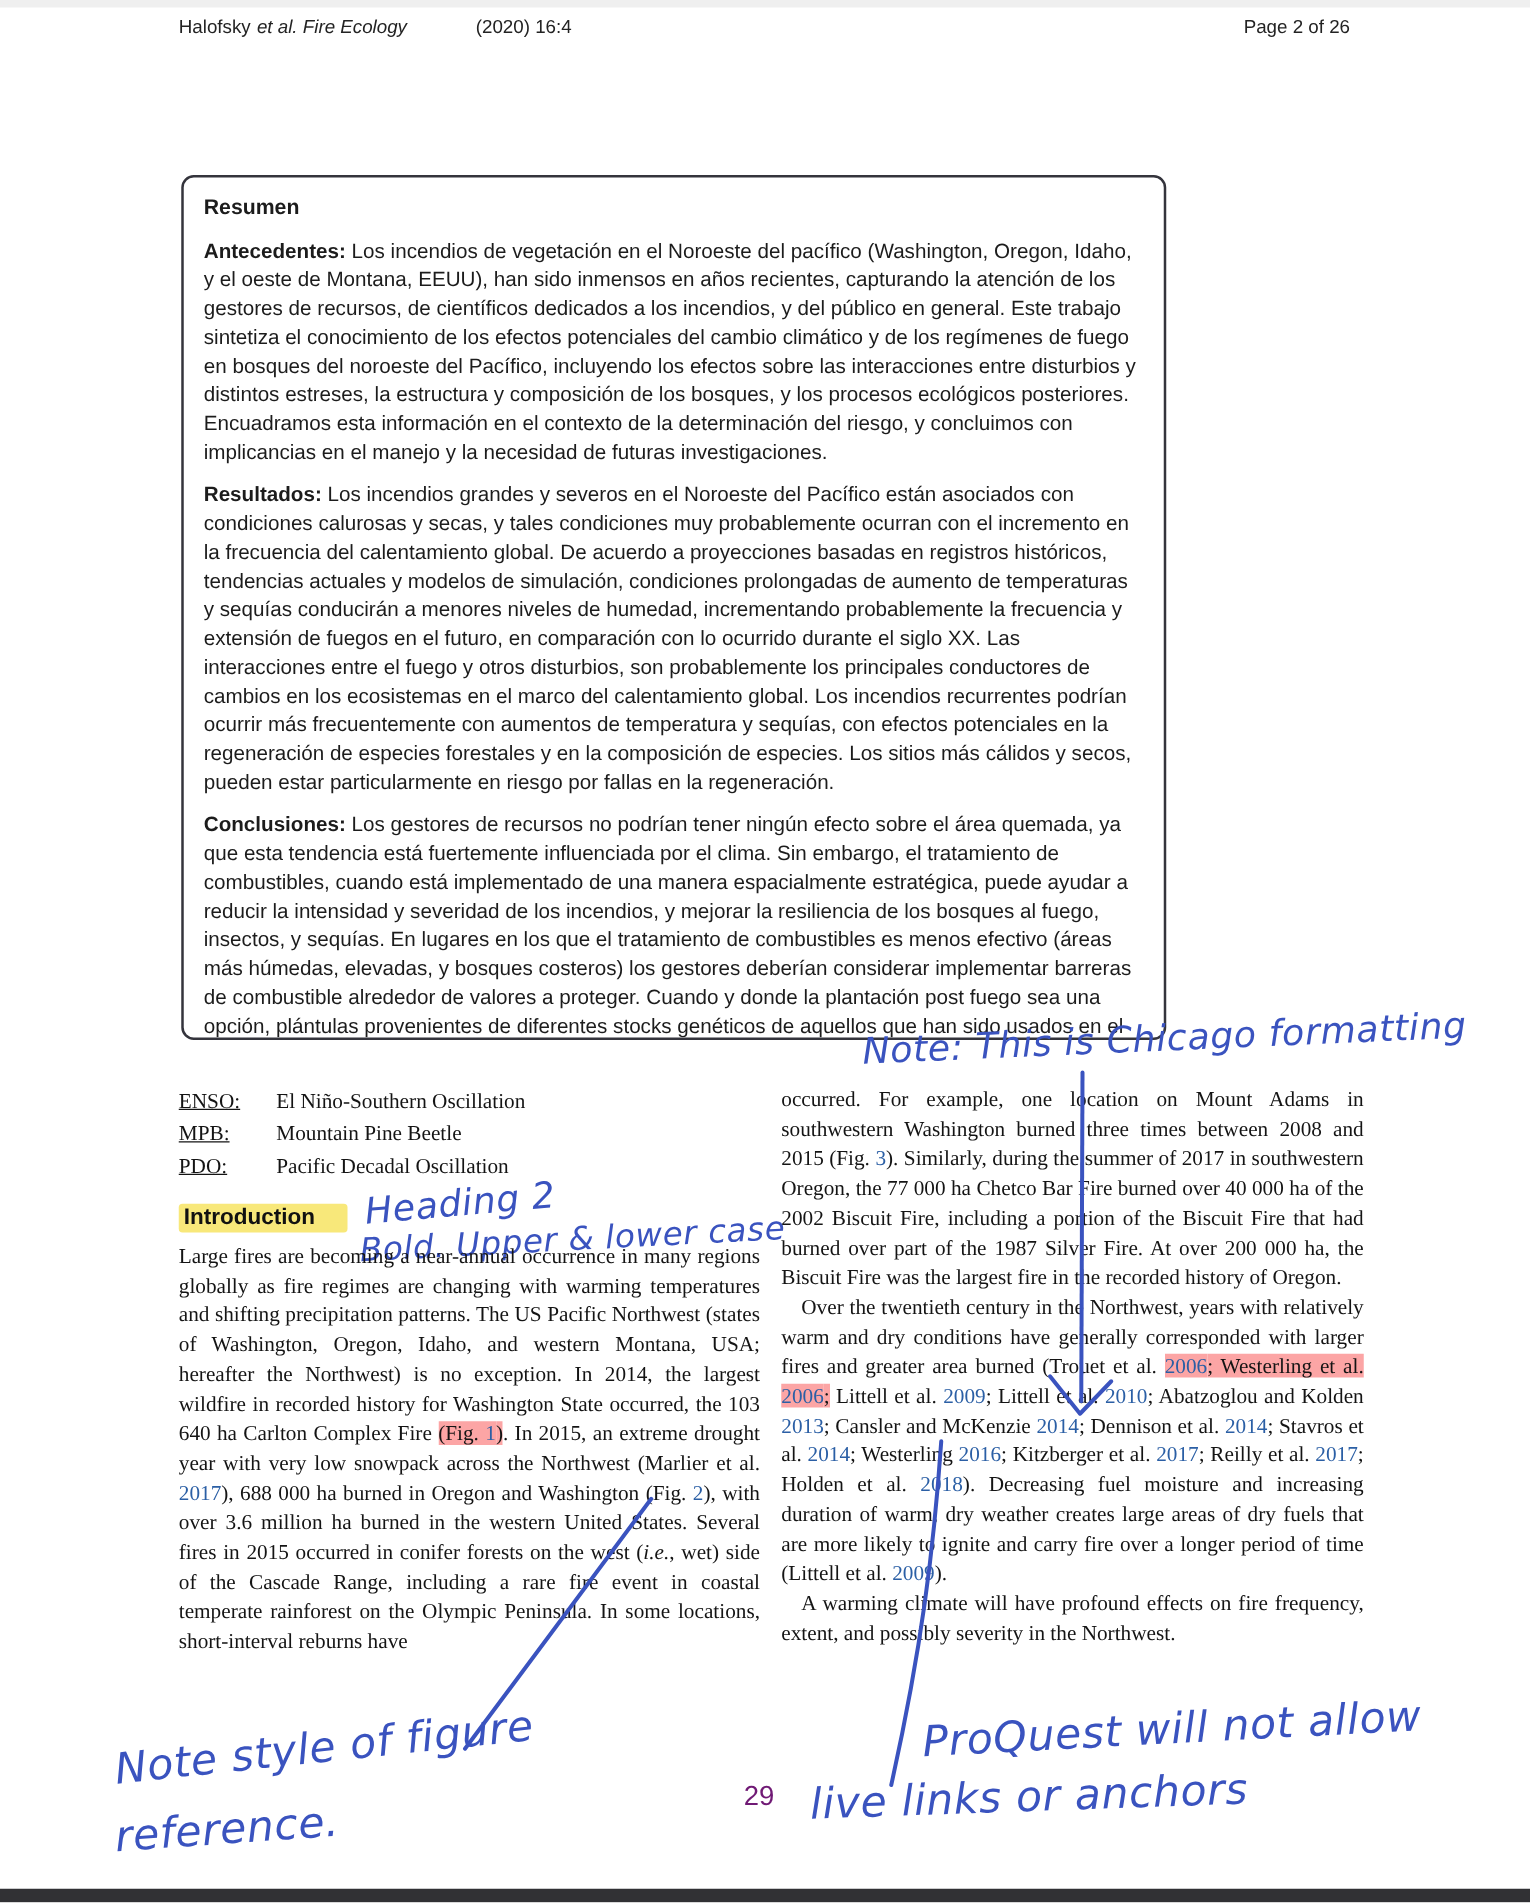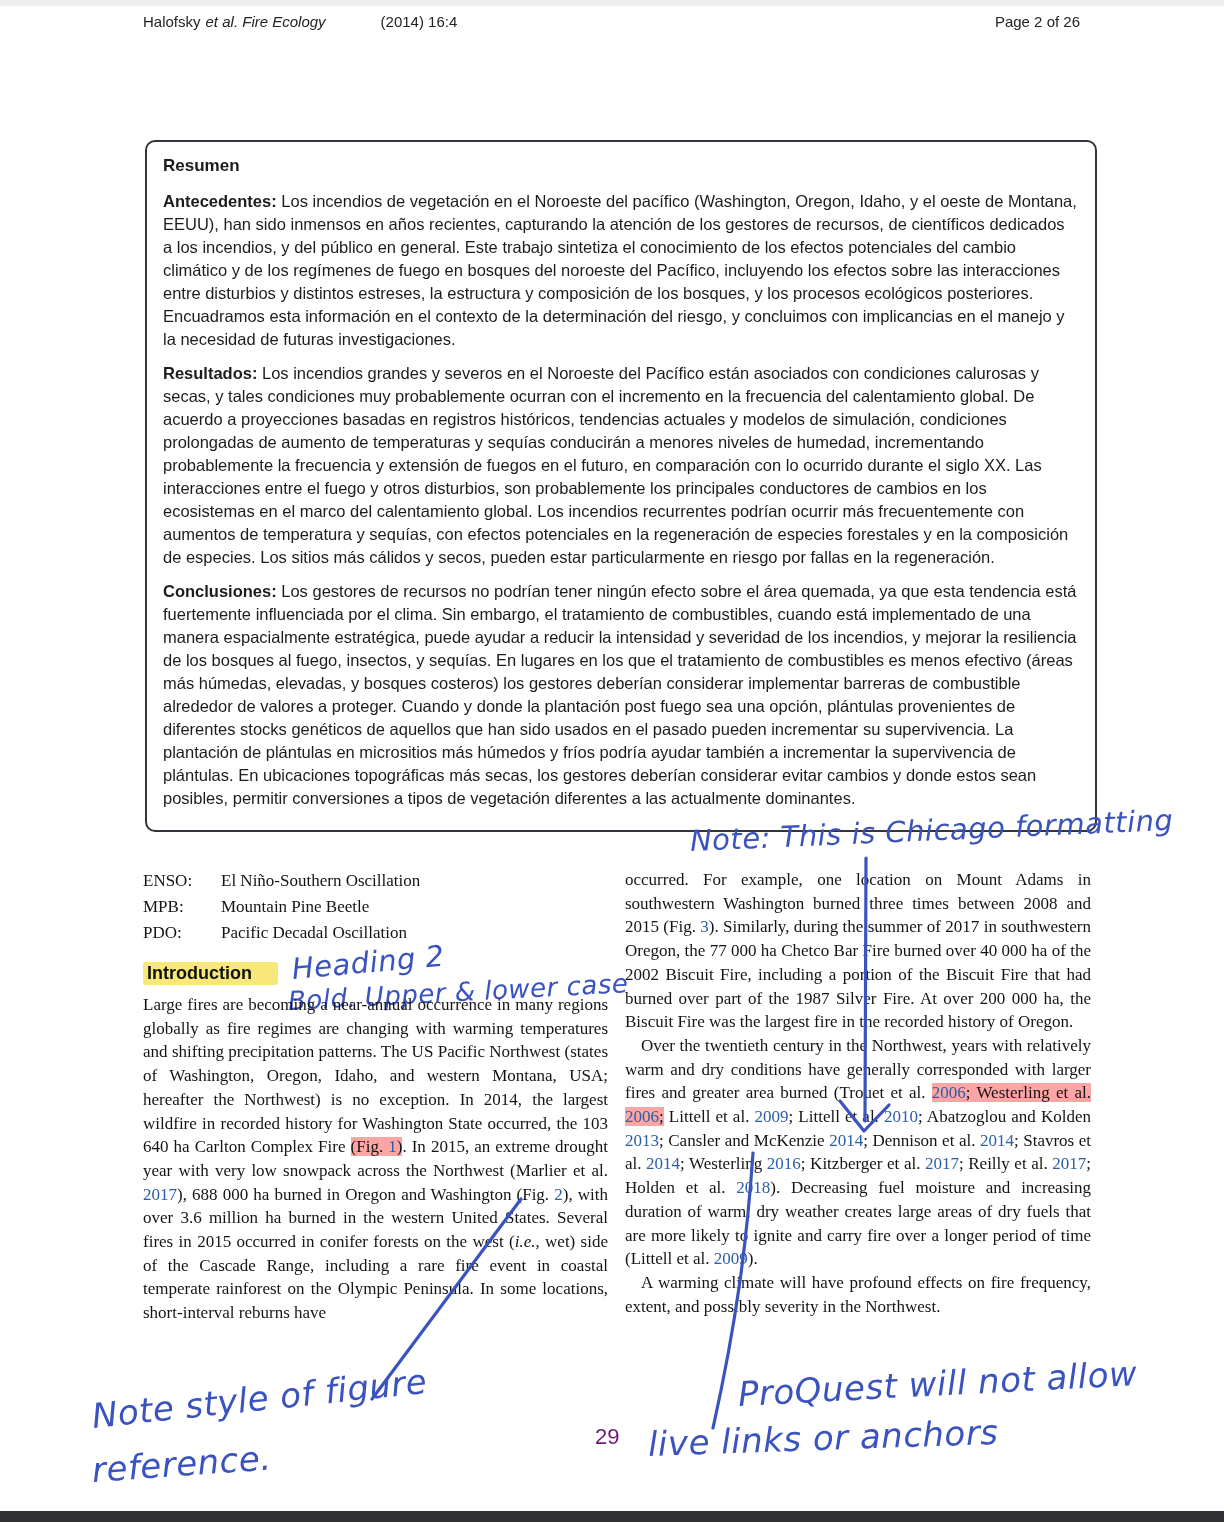--- a/index.html
+++ b/index.html
@@ -16,35 +16,35 @@
     position:absolute;left:143px;top:13px;width:937px;display:flex;align-items:baseline;
     font-family:"Liberation Sans",sans-serif;font-size:15px;color:#232323;
   }
   .run-head .authors{font-weight:normal;}
   .run-head .journal{font-style:italic;margin-left:5px;}
   .run-head .issue{margin-left:55px;}
   .run-head .pageof{margin-left:auto;}
 
   
   .resumen-box{
-    position:absolute;left:145px;top:140px;width:952px;height:692px;box-sizing:border-box;
+    position:absolute;left:145px;top:140px;width:788px;height:692px;box-sizing:border-box;
     border:2px solid #34343c;border-radius:10px;padding:12px 18px 10px 16px;overflow:hidden;
     font-family:"Liberation Sans",sans-serif;font-size:16.5px;line-height:23px;color:#1c1c1c;
   }
   .resumen-title{font-weight:bold;font-size:17px;margin:0 0 13px 0;}
   .resumen-par{margin:0 0 11px 0;text-align:left;}
   .resumen-par .lbl{font-weight:bold;}
 
   
   .col{position:absolute;top:868px;}
   .col-left{left:143px;width:465px;}
   .col-right{left:625px;width:466px;}
   .heading-sans{font-family:"Liberation Sans",sans-serif;font-weight:bold;font-size:18px;color:#111;margin:0 0 7px 0;}
   .abbr-row{font-size:17px;line-height:26px;}
-  .abbr-row .abbr{display:inline-block;width:78px;}
+  .abbr-row .abbr{display:inline-block;width:78px;text-decoration:underline;}
   .intro-head-wrap{margin:17px 0 9px 0;}
   .hl-band{background:#f8e87a;border-radius:3px;padding:3px 26px 3px 4px;}
   .hl-band .heading-sans-inline{font-family:"Liberation Sans",sans-serif;font-weight:bold;font-size:18px;color:#111;}
   .body-par{margin:0;font-size:17px;line-height:23.7px;text-align:justify;}
   .indent{text-indent:16px;}
   .seg-link{color:#2b5fa5;}
   .seg-hl{background:#fca5a5;}
   .seg-it{font-style:italic;}
 
   
@@ -67,21 +67,21 @@
 </style>
 </head>
 <body>
 
 <div class="page">
   <div class="top-strip"></div>
 
   <div class="run-head">
     <span class="authors">Halofsky</span>
     <span class="journal">et al. Fire Ecology</span>
-    <span class="issue">(2014) 16:4</span>
+    <span class="issue">(2020) 16:4</span>
     <span class="pageof">Page 2 of 26</span>
   </div>
 
   <section class="resumen-box">
     <div class="resumen-title">Resumen</div>
     <p class="resumen-par">
       <span class="lbl">Antecedentes:</span><span> Los incendios de vegetación en el Noroeste del pacífico (Washington, Oregon, Idaho, y el oeste de Montana, EEUU), han sido inmensos en años recientes, capturando la atención de los gestores de recursos, de científicos dedicados a los incendios, y del público en general. Este trabajo sintetiza el conocimiento de los efectos potenciales del cambio climático y de los regímenes de fuego en bosques del noroeste del Pacífico, incluyendo los efectos sobre las interacciones entre disturbios y distintos estreses, la estructura y composición de los bosques, y los procesos ecológicos posteriores. Encuadramos esta información en el contexto de la determinación del riesgo, y concluimos con implicancias en el manejo y la necesidad de futuras investigaciones.</span>
     </p>
     <p class="resumen-par">
       <span class="lbl">Resultados:</span><span> Los incendios grandes y severos en el Noroeste del Pacífico están asociados con condiciones calurosas y secas, y tales condiciones muy probablemente ocurran con el incremento en la frecuencia del calentamiento global. De acuerdo a proyecciones basadas en registros históricos, tendencias actuales y modelos de simulación, condiciones prolongadas de aumento de temperaturas y sequías conducirán a menores niveles de humedad, incrementando probablemente la frecuencia y extensión de fuegos en el futuro, en comparación con lo ocurrido durante el siglo XX. Las interacciones entre el fuego y otros disturbios, son probablemente los principales conductores de cambios en los ecosistemas en el marco del calentamiento global. Los incendios recurrentes podrían ocurrir más frecuentemente con aumentos de temperatura y sequías, con efectos potenciales en la regeneración de especies forestales y en la composición de especies. Los sitios más cálidos y secos, pueden estar particularmente en riesgo por fallas en la regeneración.</span>

